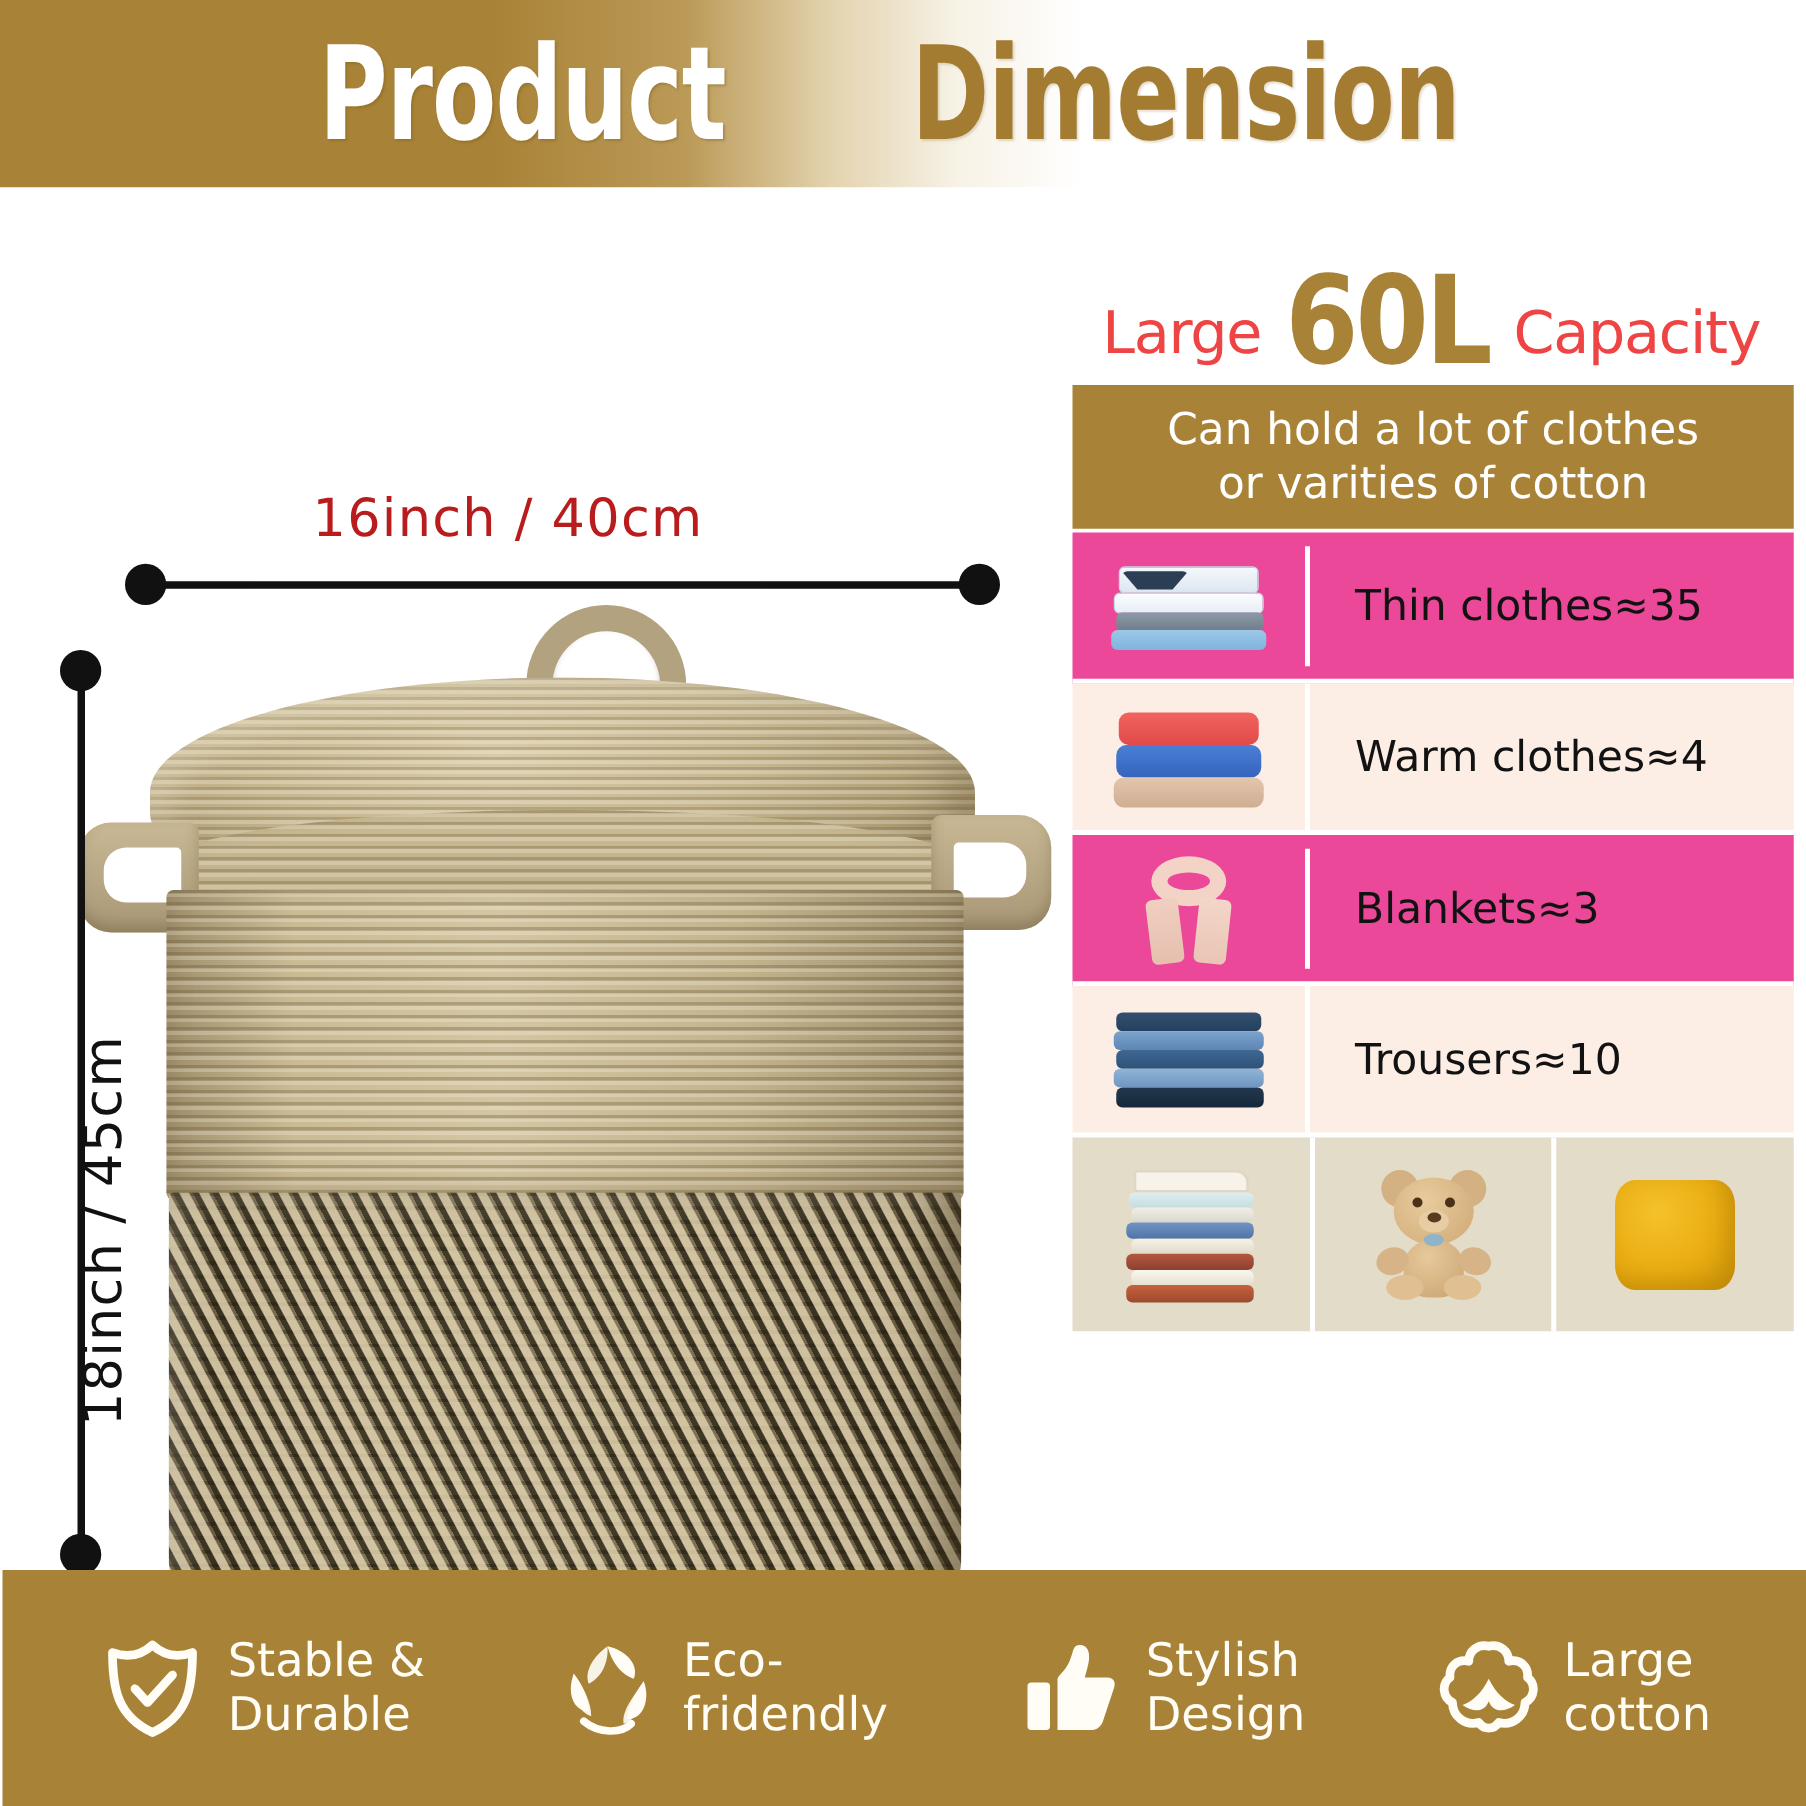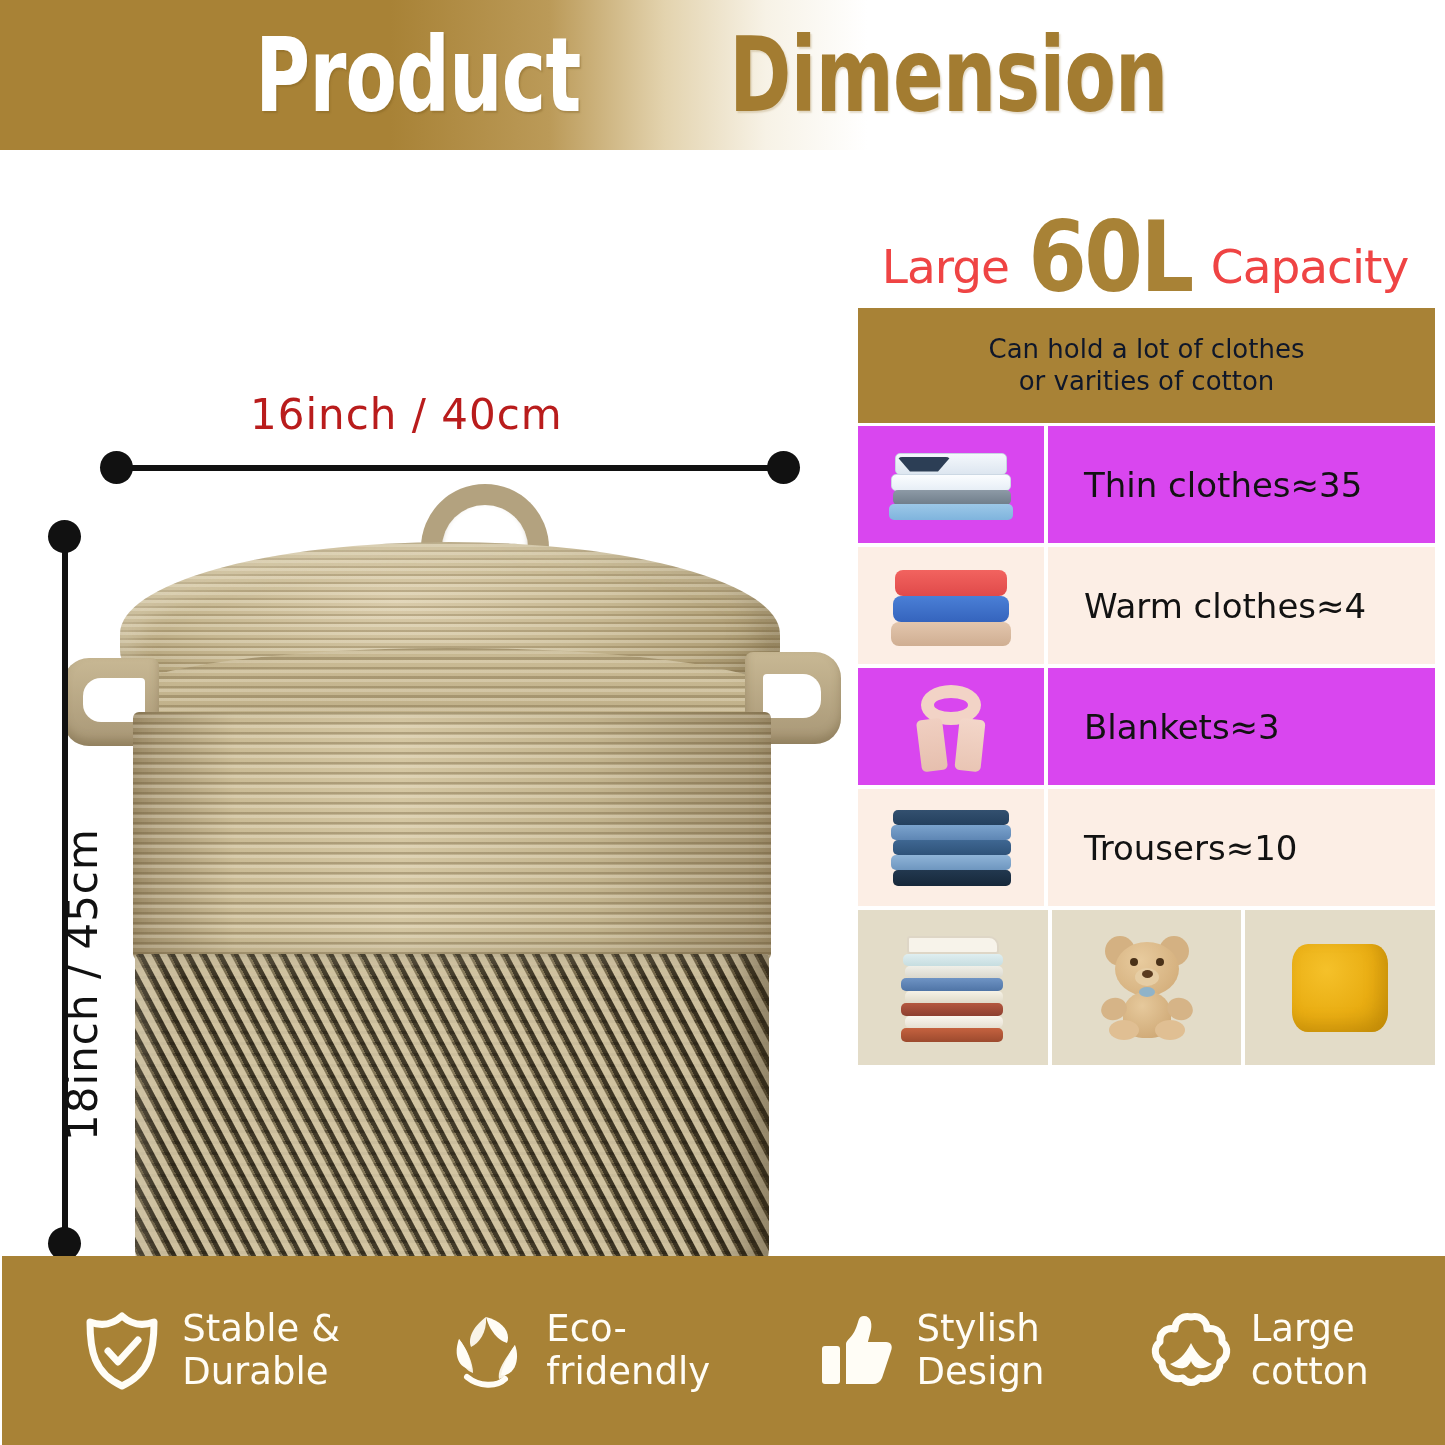--- a/index.html
+++ b/index.html
@@ -147,29 +147,29 @@
   }
   .cap-word { font-size:47px; color:#ef4444; font-family:"DejaVu Sans", sans-serif; letter-spacing:-1px; padding-bottom:8px; }
   .cap-big {
     font-size:98px; font-weight:bold; color:#a88236; line-height:.92;
     font-family:"DejaVu Sans", sans-serif; letter-spacing:-3px;
     transform:scaleX(.86); transform-origin:bottom center;
   }
 
   .cap-banner {
     position:absolute; left:13px; top:158px; width:577px; height:115px;
-    background:#a88236; color:#0f172a;
+    background:#a88236; color:#ffffff;
     display:flex; flex-direction:column; align-items:center; justify-content:center;
-    font-size:26px; line-height:1.22; text-align:center;
+    font-size:35px; line-height:1.22; text-align:center;
     font-family:"DejaVu Sans", sans-serif;
   }
 
   .cap-table { position:absolute; left:13px; top:276px; width:577px; }
   .cap-row { display:flex; width:577px; height:121px; border-bottom:4px solid #fff; }
-  .cap-row.beige { background:#d946ef; }
+  .cap-row.beige { background:#ec4899;align-items:center; }
   .cap-row.pink  { background:#fceee5; }
   .cap-cell-img { width:190px; display:flex; align-items:center; justify-content:center; border-right:4px solid #fff; }
   .cap-cell-txt { flex:1; display:flex; align-items:center; padding-left:36px;
     font-size:34px; color:#121212; font-family:"DejaVu Sans", sans-serif; white-space:nowrap; }
   .cap-row-last { display:flex; width:577px; height:155px; background:#e3dcc8; }
   .cap-cell-3 { flex:1; display:flex; align-items:center; justify-content:center; border-right:4px solid #fff; }
   .cap-cell-3:last-child { border-right:none; }
 
   
   .mini { position:relative; width:140px; height:96px; }

